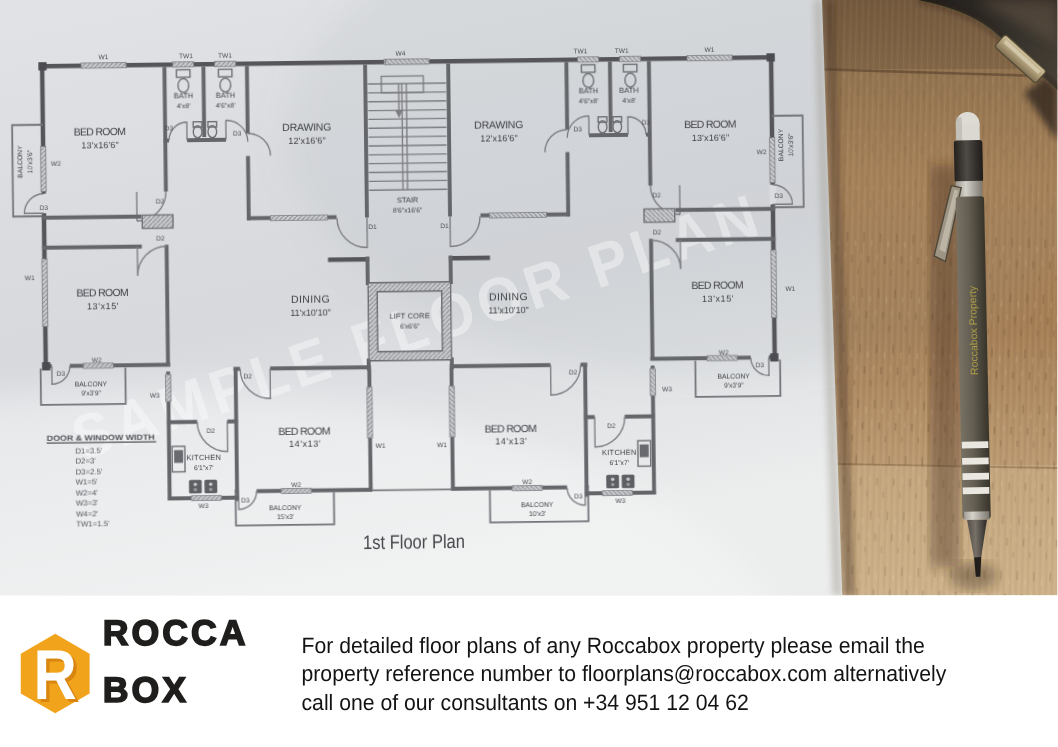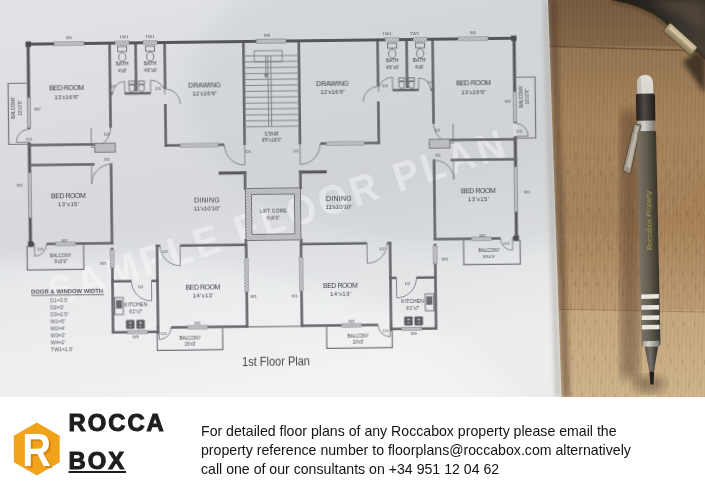--- a/index.html
+++ b/index.html
@@ -459,16 +459,16 @@
   <polygon points="36.8,25.5 59.75,38.75 59.75,65.25 36.8,78.5 13.85,65.25 13.85,38.75" fill="#f2a31c"></polygon>
 
   <g transform="translate(36.8,0) scale(0.85,1) translate(-36.8,0)">
   <text x="39.4" y="71.2" text-anchor="middle" font-family="Liberation Sans, sans-serif" font-weight="bold" font-size="47" style="fill:#d8860f">R</text>
 
   <text x="36.8" y="69" text-anchor="middle" font-family="Liberation Sans, sans-serif" font-weight="bold" font-size="47" style="fill:#ffffff">R</text>
   </g>
 </svg>
 
 <div class="logotxt" style="top:411px;">ROCCA</div>
-<div class="logotxt" style="top:448.5px;text-decoration:underline;">BOX</div>
+<div class="logotxt" style="top:448.5px;">BOX</div>
 
 <div class="ft">For detailed floor plans of any Roccabox property please email the<br>property reference number to floorplans@roccabox.com alternatively<br>call one of our consultants on +34 951 12 04 62</div>
 </div>
 
 </body></html>

